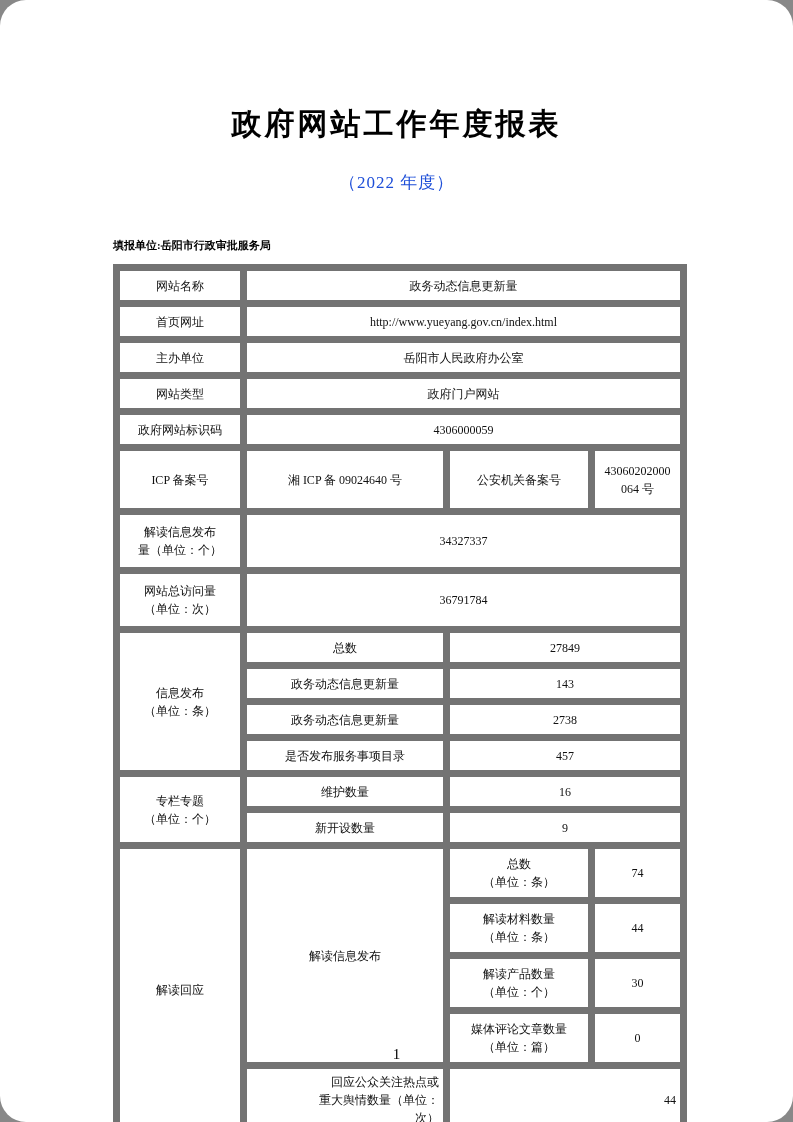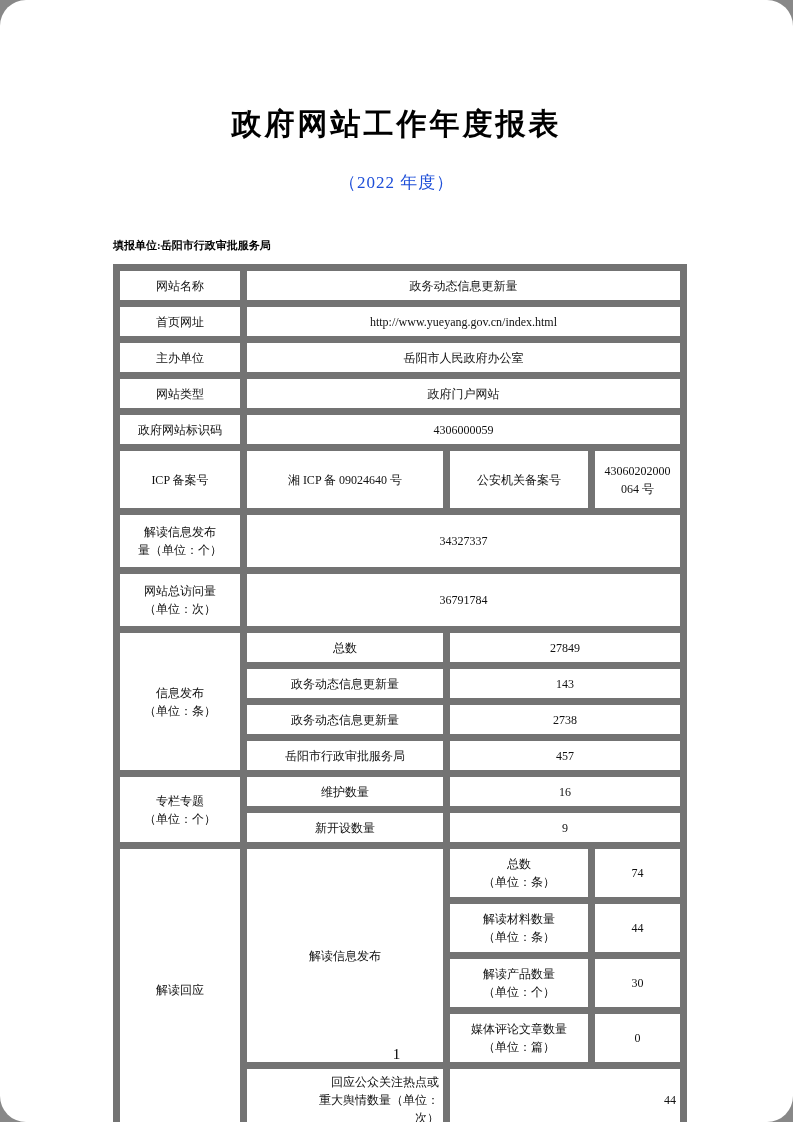--- a/index.html
+++ b/index.html
@@ -114,21 +114,21 @@
       </tr>
       <tr class="h27">
         <td>政务动态信息更新量</td>
         <td colspan="2">143</td>
       </tr>
       <tr class="h27">
         <td>政务动态信息更新量</td>
         <td colspan="2">2738</td>
       </tr>
       <tr class="h27">
-        <td>岳阳市行政审批服务局</td>
+        <td>是否发布服务事项目录</td>
         <td colspan="2">457</td>
       </tr>
       <tr class="h27">
         <td rowspan="2">专栏专题
 （单位：个）</td>
         <td>维护数量</td>
         <td colspan="2">16</td>
       </tr>
       <tr class="h27">
         <td>新开设数量</td>

